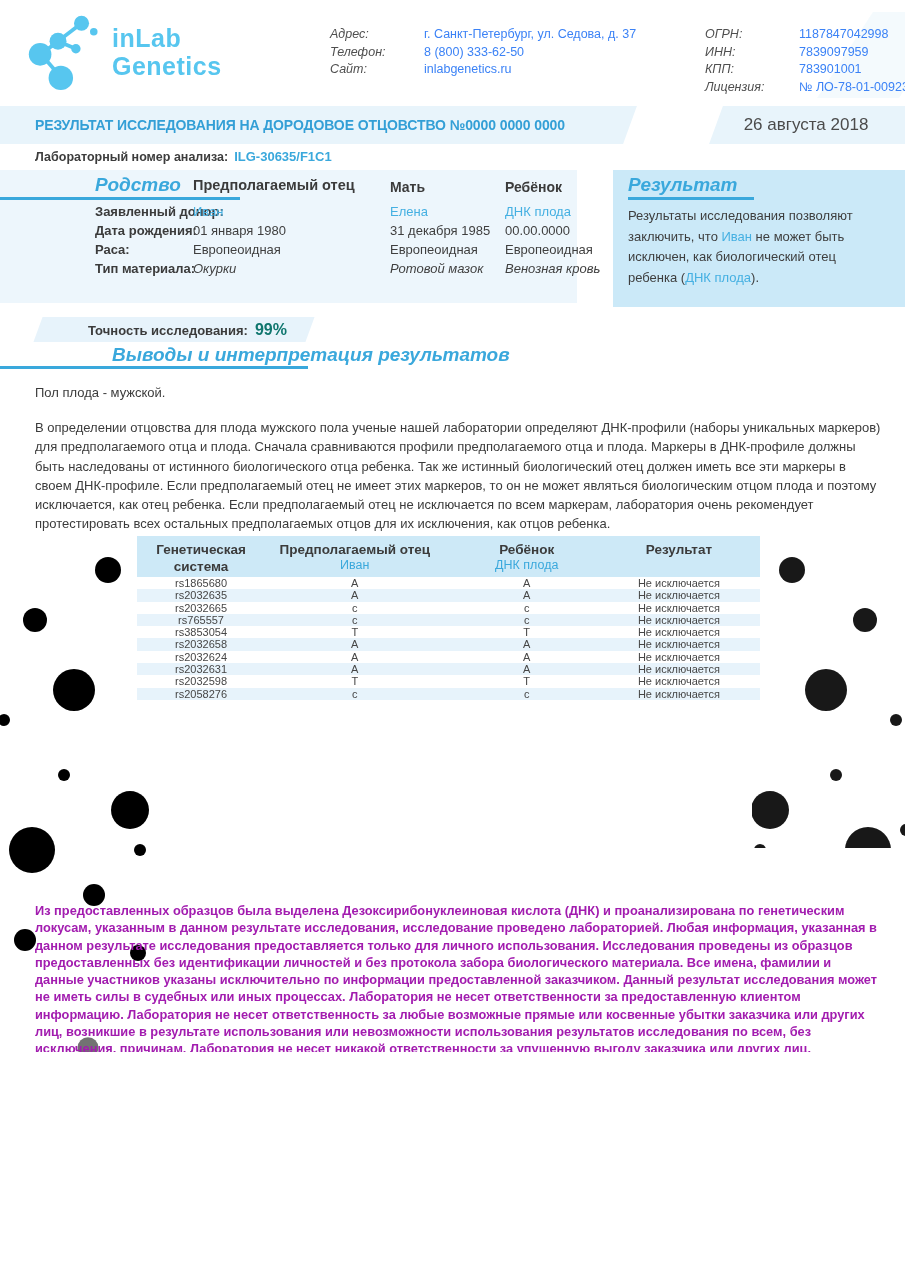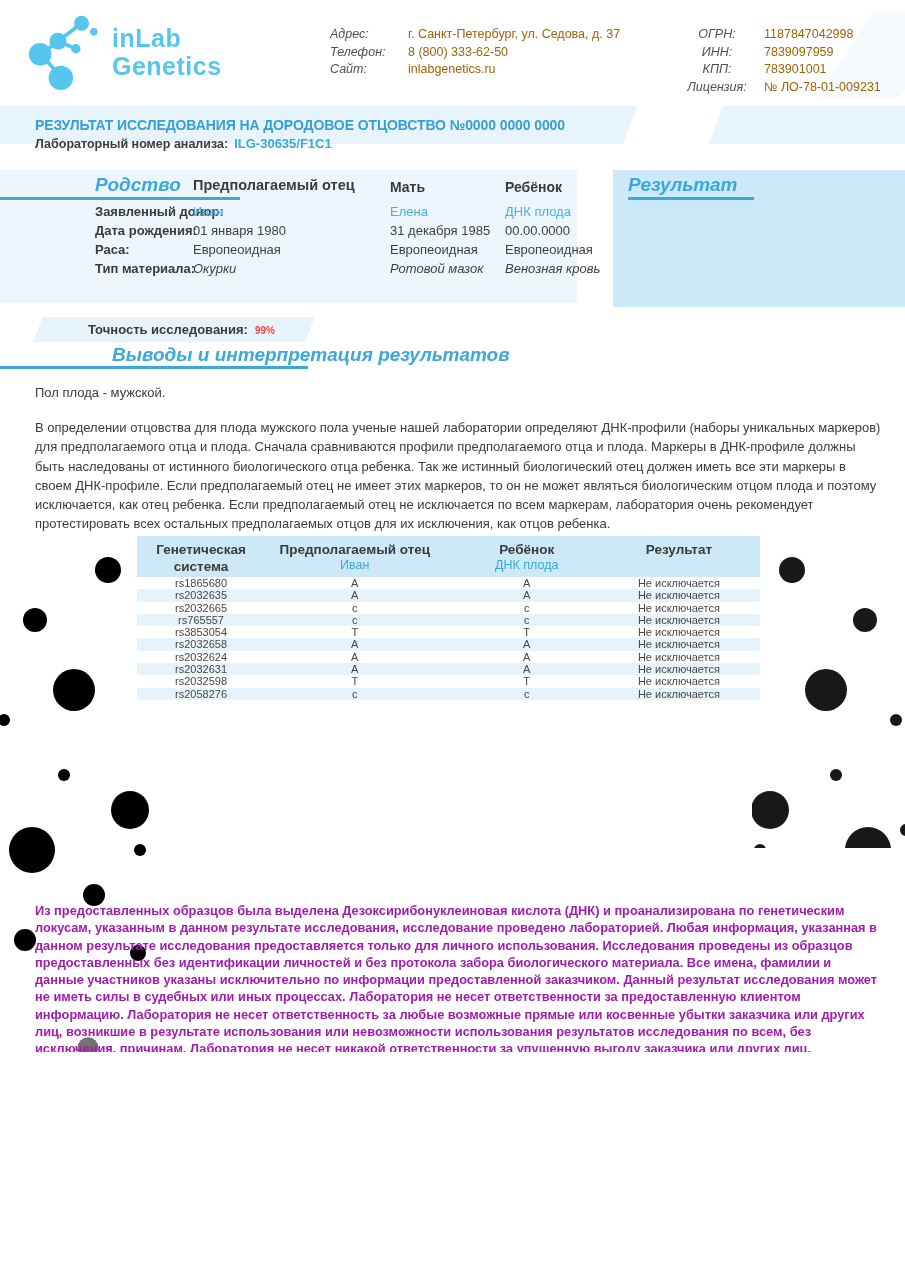--- a/index.html
+++ b/index.html
@@ -5,45 +5,45 @@
   html,body{margin:0;padding:0;background:#fff;}
   #page{position:relative;width:905px;height:1052px;background:#fff;overflow:hidden;
         font-family:"Liberation Sans","DejaVu Sans",sans-serif;color:#3e3e3e;}
   .abs{position:absolute;}
   .z1{z-index:1;}
   .mol{z-index:0;}
   
   .logo-text div{font-size:25px;line-height:28px;font-weight:600;color:#57c6ef;letter-spacing:.5px;}
   .meta-row{display:flex;line-height:17.5px;font-size:12.5px;}
   .meta-label{font-style:italic;color:#4f4f4f;width:62px;flex:none;}
-  .meta-label.r{text-align:center;}
-  .meta-value{color:#a16207;margin-left:16px;white-space:nowrap;}
+  .meta-label.r{text-align:left;margin-left:19px;}
+  .meta-value{color:#3b82f6;margin-left:32px;white-space:nowrap;}
   .corner-stripe{left:845px;top:12px;width:82px;height:86px;background:#ecf6fb;opacity:.6;transform:skewX(-33deg);}
   
   .title-bg{left:-30px;top:106px;width:660px;height:38px;background:#e8f4fb;transform:skewX(-20deg);}
   .title-text{left:35px;top:106px;height:38px;line-height:38px;font-weight:bold;font-size:14px;color:#339fd6;white-space:nowrap;letter-spacing:-.1px;}
   .date-bg{left:716px;top:106px;width:215px;height:38px;background:#e8f4fb;transform:skewX(-20deg);}
   .date-text{left:722px;top:106px;width:168px;height:38px;line-height:38px;text-align:center;font-size:17px;color:#4b4b4b;}
-  .labnum{left:35px;top:136px;font-size:12.5px;font-weight:bold;color:#3c3c3c;}
+  .labnum{left:35px;top:149px;font-size:12.5px;font-weight:bold;color:#3c3c3c;}
   .labnum .val{color:#3aa8dc;font-size:13px;margin-left:6px;}
   
   .kin-box{left:0;top:170px;width:577px;height:133px;background:#edf6fc;}
   .res-box{left:613px;top:170px;width:292px;height:137px;background:#cbe9f8;}
   .sec-head{font-style:italic;font-weight:bold;font-size:19px;color:#3aa8dc;white-space:nowrap;}
   .rule{background:#3aa8dc;}
   .kin-colhead{font-weight:bold;font-size:14.5px;color:#3b3b3b;white-space:nowrap;}
   .kin-label{font-weight:bold;font-size:13px;color:#3b3b3b;white-space:nowrap;}
   .kin-val{font-size:13px;color:#3f3f3f;white-space:nowrap;}
   .blue{color:#45b0e2;}
   .ital{font-style:italic;}
   .res-par{left:628px;top:206px;width:260px;font-size:13px;line-height:20.5px;color:#3e3e3e;}
   
   .acc-bg{left:38px;top:317px;width:272px;height:25px;background:#e7f3fb;transform:skewX(-20deg);}
   .acc-text{left:88px;top:317px;height:25px;line-height:25px;font-weight:bold;font-size:13px;color:#3b3b3b;white-space:nowrap;}
-  .acc-text .val{color:#ef4444;font-size:10px;margin-left:7px;}
+  .acc-text .val{color:#0f766e;font-size:16px;margin-left:7px;}
   .body-text{font-size:13px;line-height:19.3px;color:#3b3b3b;}
   
   .gtable{left:137px;top:536px;width:623px;}
   .thead{display:flex;height:41px;background:#cde9f7;}
   .th{box-sizing:border-box;padding-top:5px;text-align:center;}
   .th .l1{font-weight:bold;font-size:13.5px;color:#3b3b3b;line-height:17px;}
   .th .l2{font-size:12.5px;color:#3aa8dc;line-height:15px;}
   .c1{width:108px;margin-left:11px;}.c2{width:205px;}.c3{width:145px;}.c4{width:165px;}
   .trow{display:flex;height:12.3px;line-height:12.3px;font-size:11px;color:#464646;}
   .trow:nth-child(even){background:#e7f3fb;}
@@ -158,20 +158,21 @@
       </div>
     <div class="meta-row">
         <span class="meta-label r">Лицензия:</span>
         <span class="meta-value">№ ЛО-78-01-009231</span>
       </div>
   </div>
 
   <div class="abs title-bg"></div>
   <div class="abs z1 title-text">РЕЗУЛЬТАТ ИССЛЕДОВАНИЯ НА ДОРОДОВОЕ ОТЦОВСТВО  №0000 0000 0000</div>
   <div class="abs date-bg"></div>
+  <div class="abs z1 date-text">26 августа 2018</div>
 
   <div class="abs z1 labnum">
     <span>Лабораторный номер анализа:</span><span class="val">ILG-30635/F1C1</span>
   </div>
 
   <div class="abs kin-box"></div>
   <div class="abs z1 sec-head" style="left:95px;top:174px">Родство</div>
   <div class="abs z1 rule" style="left:0;top:197px;width:240px;height:3px"></div>
 
   <div class="abs z1 kin-colhead" style="left:193px;top:177px">Предполагаемый отец</div>
@@ -194,20 +195,23 @@
   <div class="abs z1 kin-val ital" style="left:390px;top:261px">Ротовой мазок</div>
 
   <div class="abs z1 kin-val blue" style="left:505px;top:204px">ДНК плода</div>
   <div class="abs z1 kin-val" style="left:505px;top:223px">00.00.0000</div>
   <div class="abs z1 kin-val" style="left:505px;top:242px">Европеоидная</div>
   <div class="abs z1 kin-val ital" style="left:505px;top:261px">Венозная кровь</div>
 
   <div class="abs res-box"></div>
   <div class="abs z1 sec-head" style="left:628px;top:174px">Результат</div>
   <div class="abs z1 rule" style="left:628px;top:197px;width:126px;height:2.5px"></div>
+  <p class="abs z1 res-par" style="margin:0">
+    <span>Результаты исследования позволяют заключить, что </span><span class="blue">Иван</span><span> не может быть исключен, как биологический отец ребенка (</span><span class="blue">ДНК плода</span><span>).</span>
+  </p>
 
   <div class="abs acc-bg"></div>
   <div class="abs z1 acc-text">
     <span>Точность исследования:</span><span class="val">99%</span>
   </div>
 
   <div class="abs z1 sec-head" style="left:112px;top:344px">Выводы и интерпретация результатов</div>
   <div class="abs z1 rule" style="left:0;top:366px;width:308px;height:3px"></div>
   <div class="abs z1 body-text" style="left:35px;top:383px">Пол плода - мужской.</div>
   <div class="abs z1 body-text" style="left:35px;top:418px;width:848px">В определении отцовства для плода мужского пола ученые нашей лаборатории определяют ДНК-профили (наборы уникальных маркеров) для предполагаемого отца и плода. Сначала сравниваются профили предполагаемого отца и плода. Маркеры в ДНК-профиле должны быть наследованы от истинного биологического отца ребенка. Так же истинный биологический отец должен иметь все эти маркеры в своем ДНК-профиле. Если предполагаемый отец не имеет этих маркеров, то он не может являться биологическим отцом плода и поэтому исключается, как отец ребенка. Если предполагаемый отец не исключается по всем маркерам, лаборатория очень рекомендует протестировать всех остальных предполагаемых отцов для их исключения, как отцов ребенка.</div>

